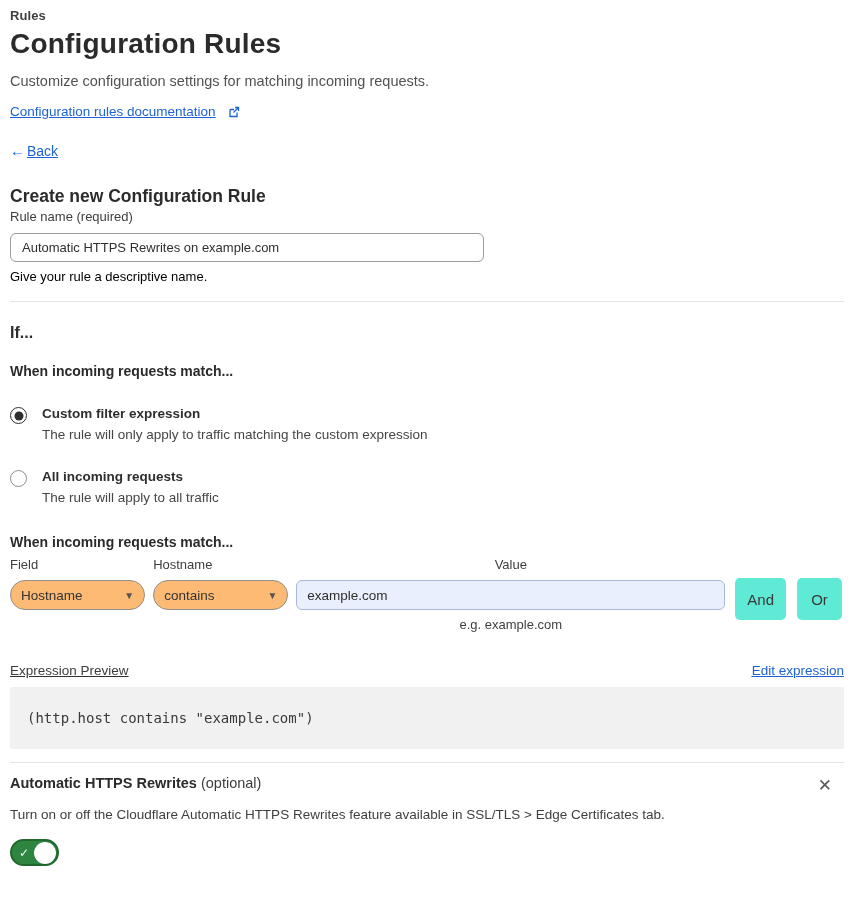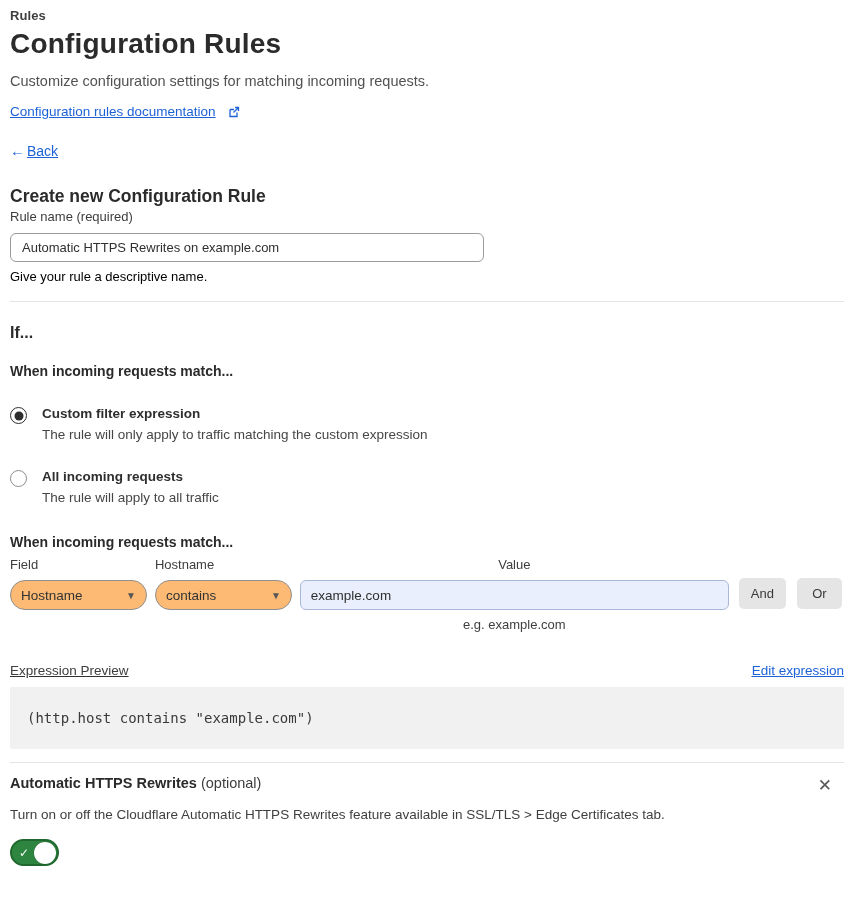--- a/index.html
+++ b/index.html
@@ -73,22 +73,22 @@
     height: 30px; width: 429px;
     border: 1px solid #a9b8d9; border-radius: 6px;
     background: #e9effc; padding: 0 10px; font-size: 13.5px; color: #2f2f2f;
     font-family: "Liberation Sans", sans-serif;
   }
   .value-input::selection { background: #cfdef7; }
   .eg-text { margin-top: 7px; font-size: 13px; color: #3f3f3f; }
 
   .conj-buttons { display: flex; gap: 11px; padding-top: 21px; margin-left: 2px; }
   .conj-btn {
-    min-width: 45px; height: 31px; border: none; border-radius: 5px;
-    background: #e5e5e5; color: #393939; font-size: 13px;
+    min-width: 45px; height: 42px; border: none; border-radius: 5px;
+    background: #5eead4; color: #393939; font-size: 15px;
     font-family: "Liberation Sans", sans-serif; cursor: pointer; padding: 0 12px;
   }
 
   .preview-header { margin-top: 31px; display: flex; justify-content: space-between; align-items: flex-end; width: 834px; text-decoration: underline; }
   .preview-label { font-size: 13.5px; color: #3d3d3d; }
   .edit-expression { font-size: 13.5px; }
   .preview-box {
     margin-top: 9px; width: 834px; height: 62px; background: #f1f1f2; border-radius: 2px;
     display: flex; align-items: center; padding: 0 17px;
   }

